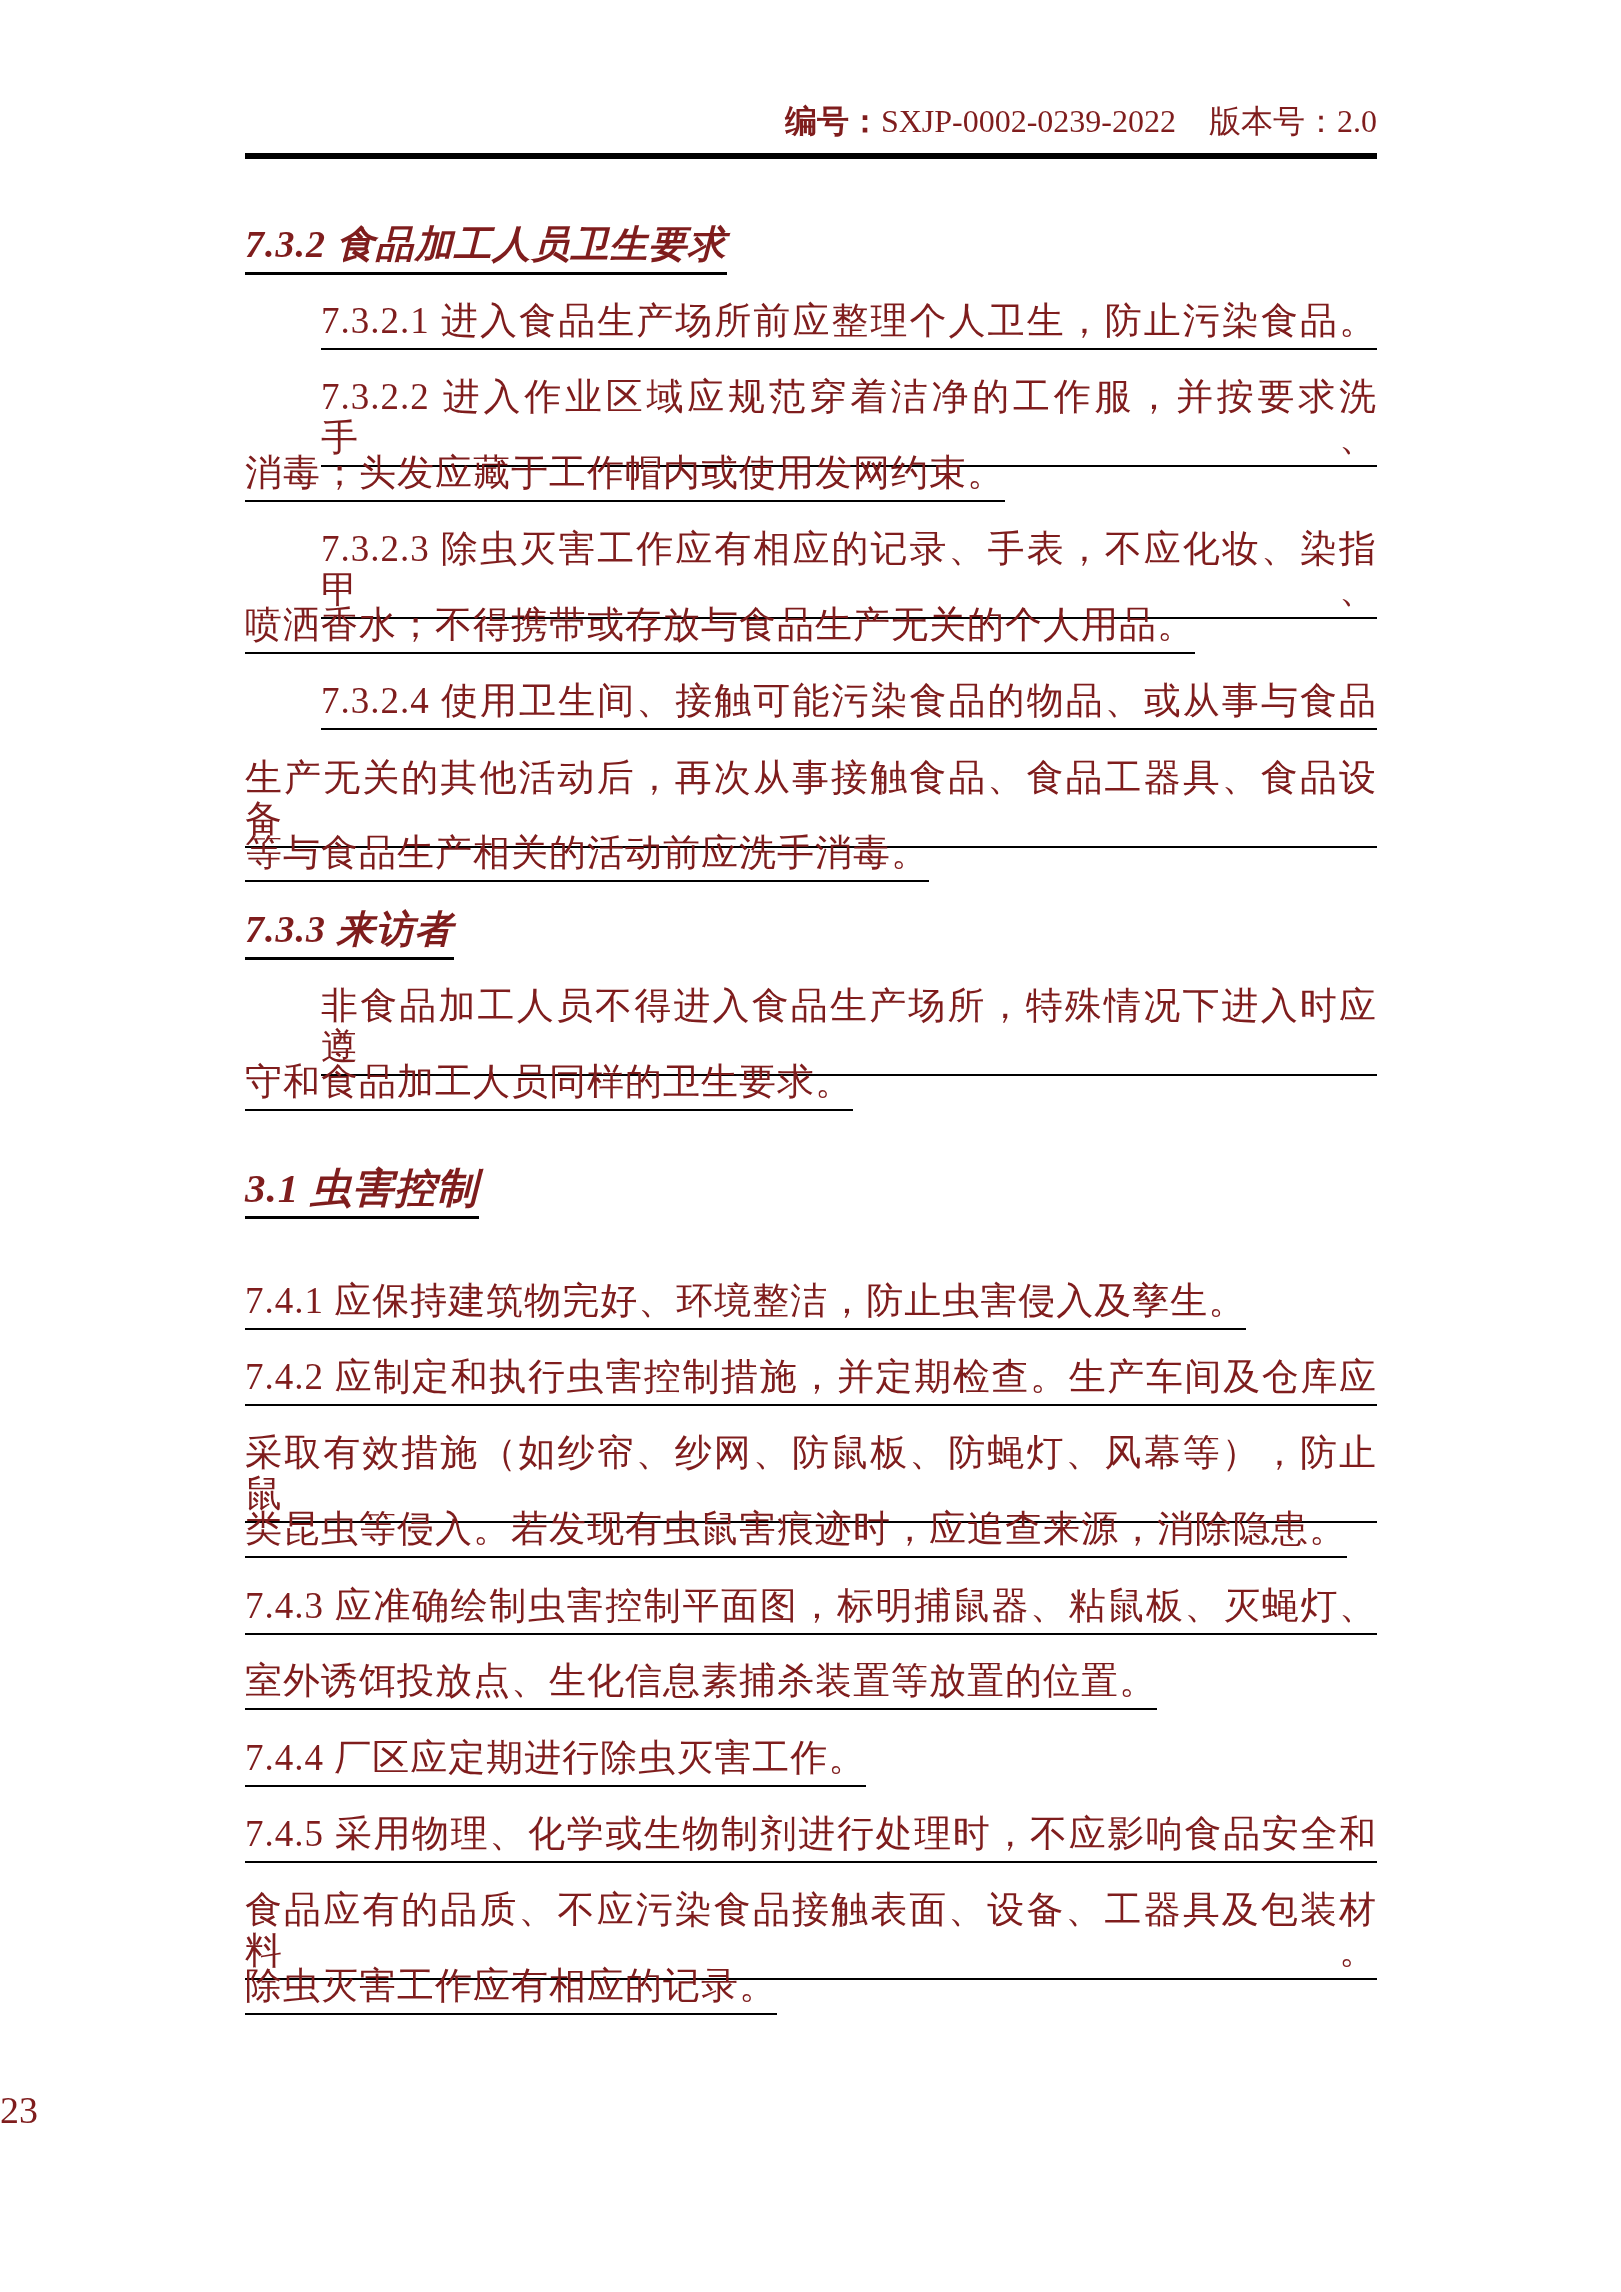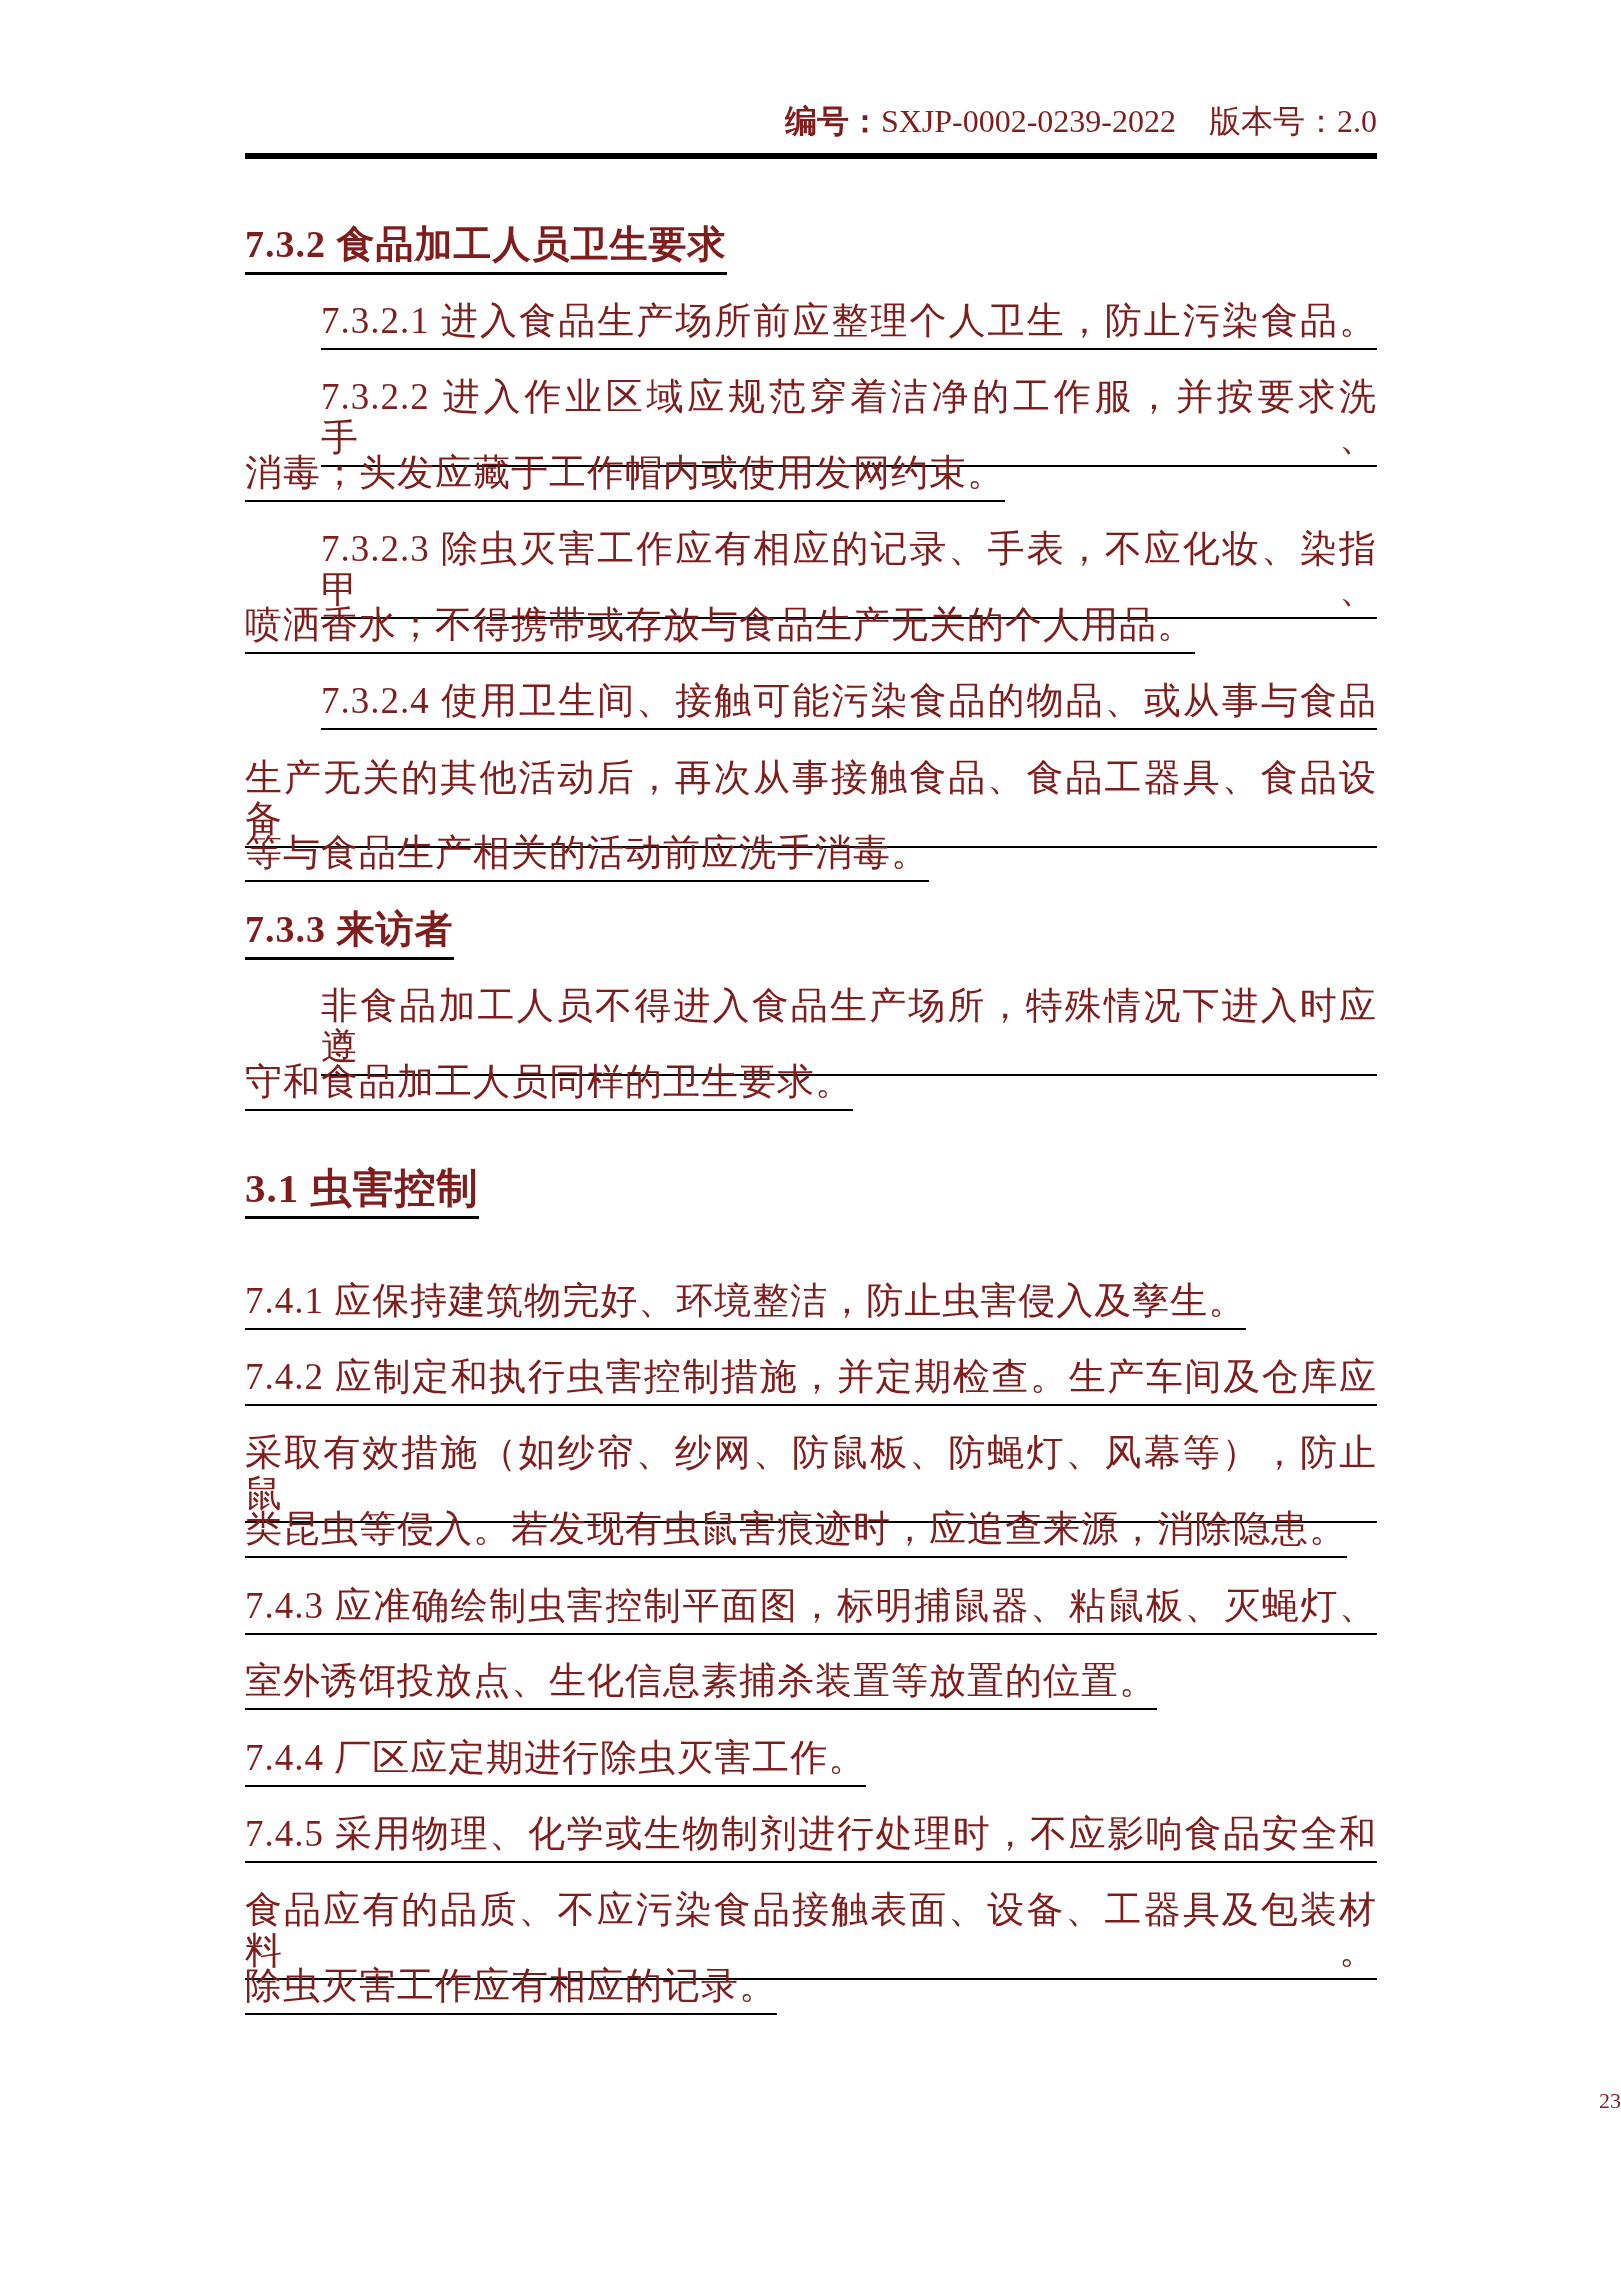--- a/index.html
+++ b/index.html
@@ -34,27 +34,27 @@
     border-bottom:2.9px solid #000;
     padding-bottom:6.9px;
   }
   .partial .u{display:inline-block;}
   .full .u{
     display:block;
     text-align:justify;
     text-align-last:justify;
     text-justify:inter-character;
   }
-  .heading .u{font-weight:bold;border-bottom-width:3.9px;}
+  .heading .u{font-weight:bold;border-bottom-width:3.9px;font-style:italic;}
   .h3{font-size:38px;}
   .h2{font-size:41px;}
   
   .page-num{
     position:absolute;top:2088px;left:0;width:1621px;
-    text-align:right;font-size:22px;
+    text-align:left;font-size:38px;
   }
 </style>
 </head>
 <body>
 
 <div class="page">
 
   <div class="doc-header">
     <span class="lbl">编号：</span><span>SXJP-0002-0239-2022</span><span class="ver-group"><span>版本号：</span><span>2.0</span></span>
   </div>

